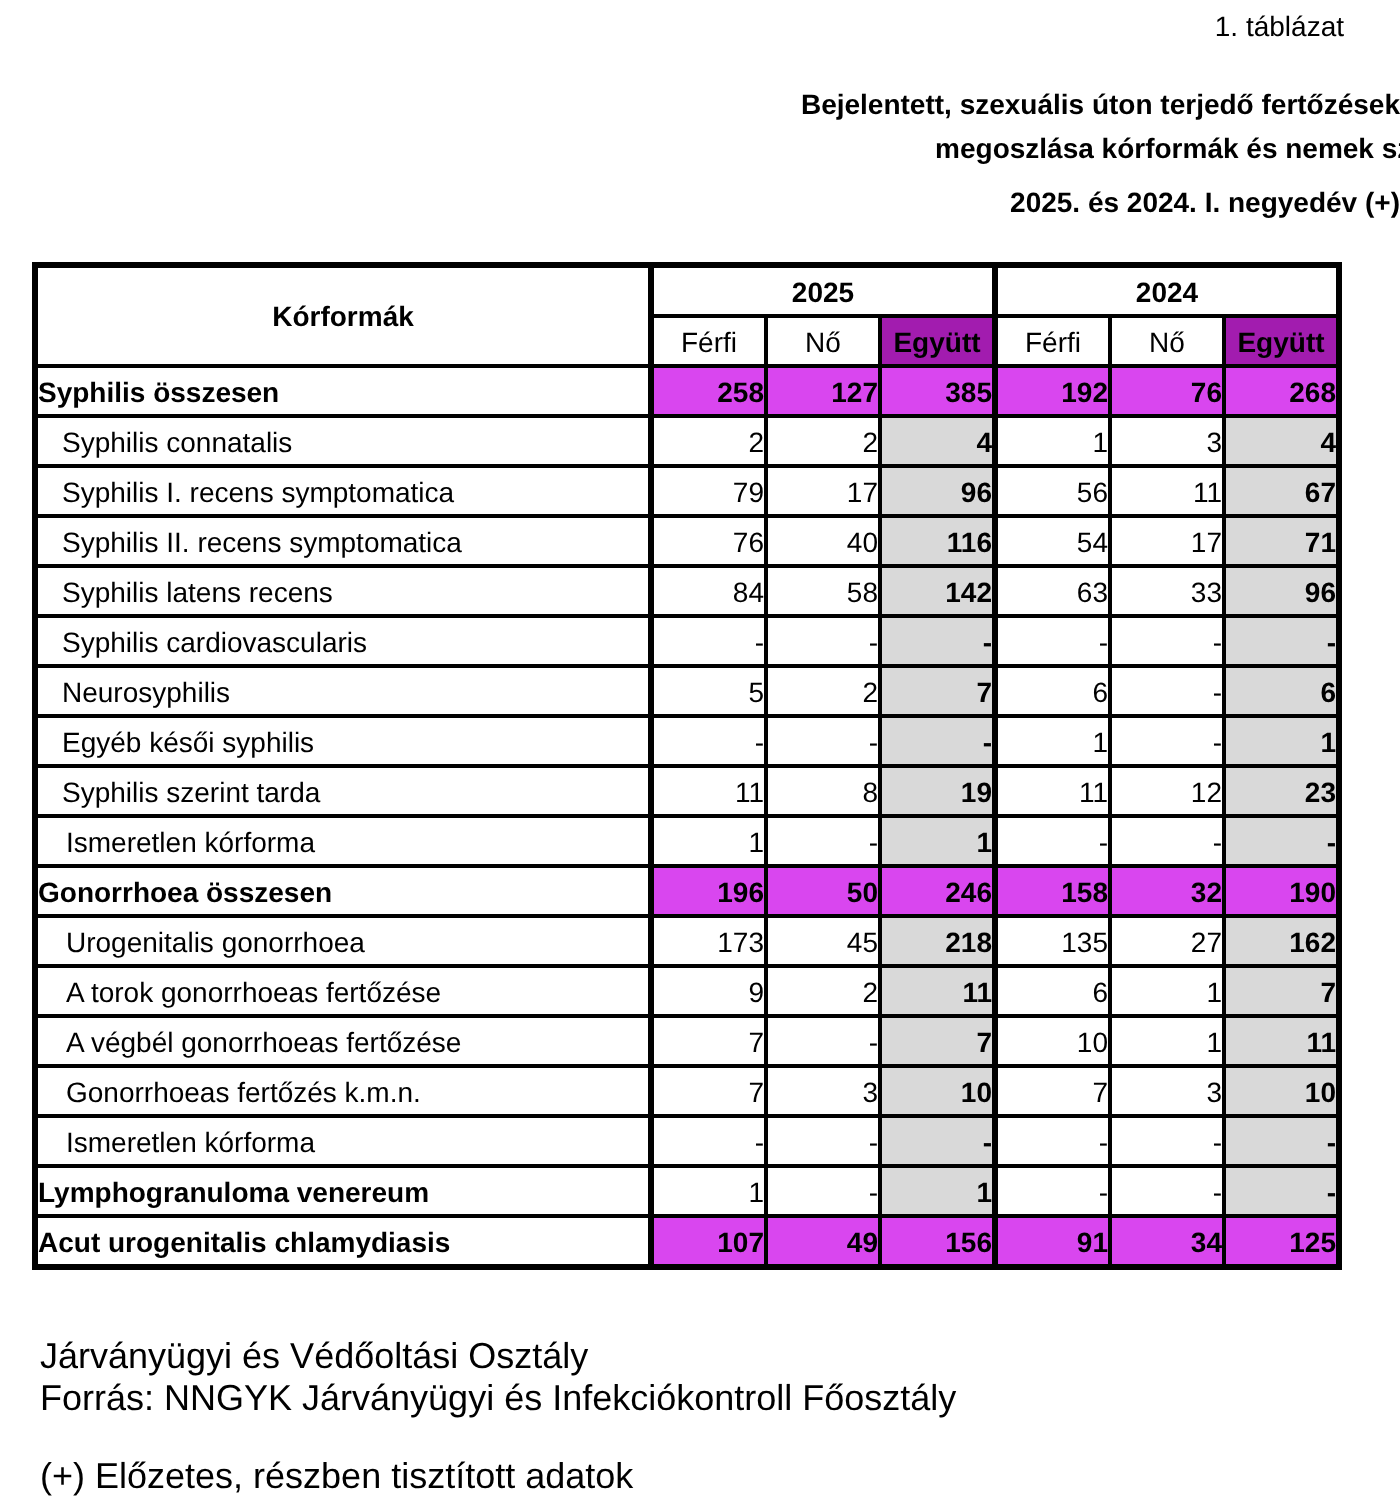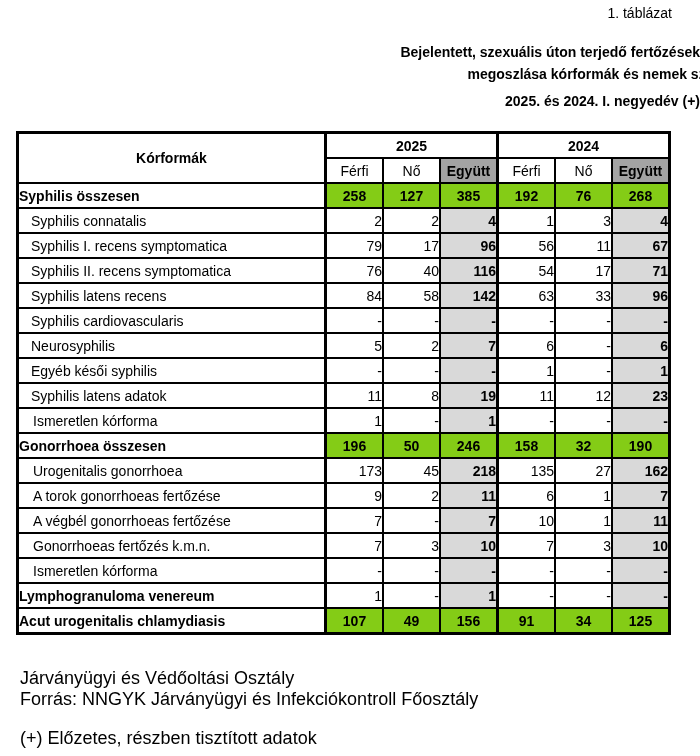--- a/index.html
+++ b/index.html
@@ -10,26 +10,26 @@
   .t2 { top: 66px; margin-left: 36px; }
   .t3 { top: 93px; }
   table.main { position: absolute; left: 16px; top: 131px; border-collapse: collapse; border: 3px solid #000; font-size: 14px; }
   table.main td, table.main th { border: 2px solid #000; height: 23px; padding: 0; }
   th { font-weight: bold; background: #fff; }
   .col-name { width: 305px; }
   .col-num { width: 55px; }
   .grp-left { border-left: 3px solid #000 !important; }
   .hdr-year { height: 23px; text-align: center; }
   .hdr-sub { text-align: center; font-weight: normal; }
-  .hdr-sub.sum { font-weight: bold; background: #a3a3a3; }
+  .hdr-sub.sum { font-weight: bold; background: #a21caf; }
   td.name { padding-left: 4px; text-align: left; }
   td.name.sub { padding-left: 12px; }
   td.name.sub2 { padding-left: 14px; }
   tr.total td { font-weight: bold; }
-  tr.total td.num { background: #84cc16; text-align: center; }
+  tr.total td.num { background: #d946ef; }
   td.num { text-align: right; padding-right: 13px; }
   td.num.sum { background: #d9d9d9; font-weight: bold; }
   tr.total-mix td.num { font-weight: normal; background: #fff; }
   tr.total-mix td.num.sum { font-weight: bold; background: #d9d9d9; }
   tr.total-mix td.name { font-weight: bold; margin-left: 16px; }
   .footer { position: absolute; left: 20px; font-size: 18px; }
   .f1 { top: 689px; }
   .f2 { top: 668px; }
   .f3 { top: 728px; }
 </style>
@@ -124,21 +124,21 @@
       <tr>
         <td class="name sub">Egyéb késői syphilis</td>
         <td class="num grp-left">-</td>
         <td class="num">-</td>
         <td class="num sum">-</td>
         <td class="num grp-left">1</td>
         <td class="num">-</td>
         <td class="num sum">1</td>
       </tr>
       <tr>
-        <td class="name sub">Syphilis latens adatok</td>
+        <td class="name sub">Syphilis szerint tarda</td>
         <td class="num grp-left">11</td>
         <td class="num">8</td>
         <td class="num sum">19</td>
         <td class="num grp-left">11</td>
         <td class="num">12</td>
         <td class="num sum">23</td>
       </tr>
       <tr>
         <td class="name sub2">Ismeretlen kórforma</td>
         <td class="num grp-left">1</td>

